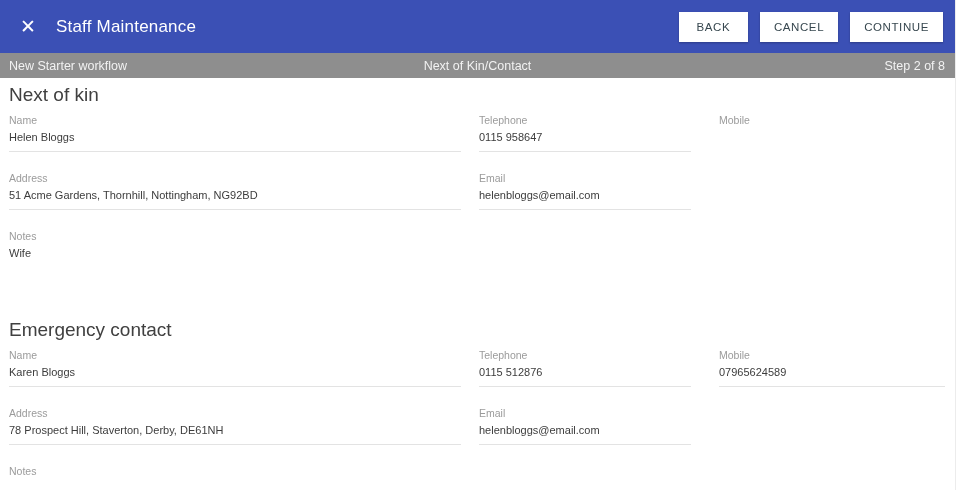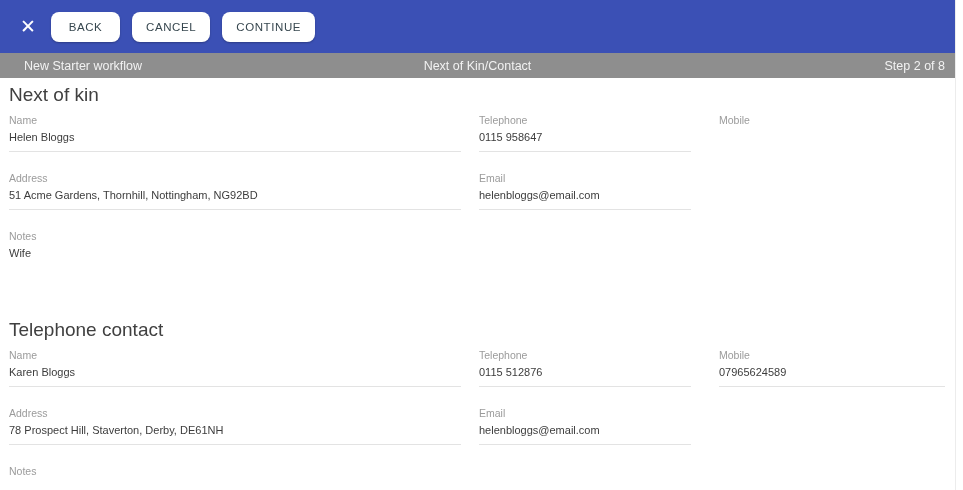--- a/index.html
+++ b/index.html
@@ -13,32 +13,32 @@
   }
   .close-x {
     color:#fff; font-size:19px; line-height:1; cursor:pointer; width:22px;
     text-align:center; flex:0 0 auto;
   }
   .appbar-title {
     color:#fff; font-size:17px; font-weight:500; letter-spacing:0.2px;
     margin-left:17px; flex:1 1 auto;
   }
   .appbar-btn {
-    background:#fff; color:#37474f; border:none; border-radius:8px;
+    background:#fff; color:#37474f; border:none; border-radius:0;
     font-family:"Liberation Sans", sans-serif; font-size:11.5px; font-weight:500;
     letter-spacing:0.6px; height:30px; min-width:69px; padding:0 14px;
     margin-left:12px; cursor:pointer; box-shadow:0 1px 2px rgba(0,0,0,0.25);
   }
 
   
   .workflow {
     height:25px; background:#8e8e8e; width:955px; position:relative;
     display:flex; align-items:center; color:#f2f2f2; font-size:12.5px;
   }
-  .wf-left  { padding-left:24px; }
+  .wf-left  { padding-left:9px; }
   .wf-center{ position:absolute; left:0; right:0; text-align:center; }
   .wf-right { position:absolute; right:10px; }
 
   
   .content { padding:6px 0 0 9px; width:955px; }
   .section-heading {
     color:#404040; font-size:19px; font-weight:400; margin-bottom:8px;
   }
   .section + .section { margin-top:52px; }
 
@@ -59,20 +59,21 @@
   .scroll-strip {
     position:fixed; top:0; right:0; width:8px; height:490px;
     background:#fff; border-left:1px solid #ececec;
   }
 </style>
 </head>
 <body>
 
 <div class="appbar">
   <span class="close-x">✕</span>
+  <span class="appbar-title">Staff Maintenance</span>
   <button class="appbar-btn">BACK</button>
   <button class="appbar-btn">CANCEL</button>
   <button class="appbar-btn">CONTINUE</button>
 </div>
 
 <div class="workflow">
   <span class="wf-left">New Starter workflow</span>
   <span class="wf-center">Next of Kin/Contact</span>
   <span class="wf-right">Step 2 of 8</span>
 </div>
@@ -109,21 +110,21 @@
 
     <div class="row">
       <div class="field col-a">
         <div class="field-label">Notes</div>
         <div class="field-value no-line">Wife</div>
       </div>
     </div>
   </div>
 
   <div class="section">
-    <div class="section-heading">Telephone contact</div>
+    <div class="section-heading">Emergency contact</div>
 
     <div class="row">
       <div class="field col-a">
         <div class="field-label">Name</div>
         <div class="field-value">Karen Bloggs</div>
       </div>
       <div class="field col-b">
         <div class="field-label">Telephone</div>
         <div class="field-value">0115 512876</div>
       </div>

